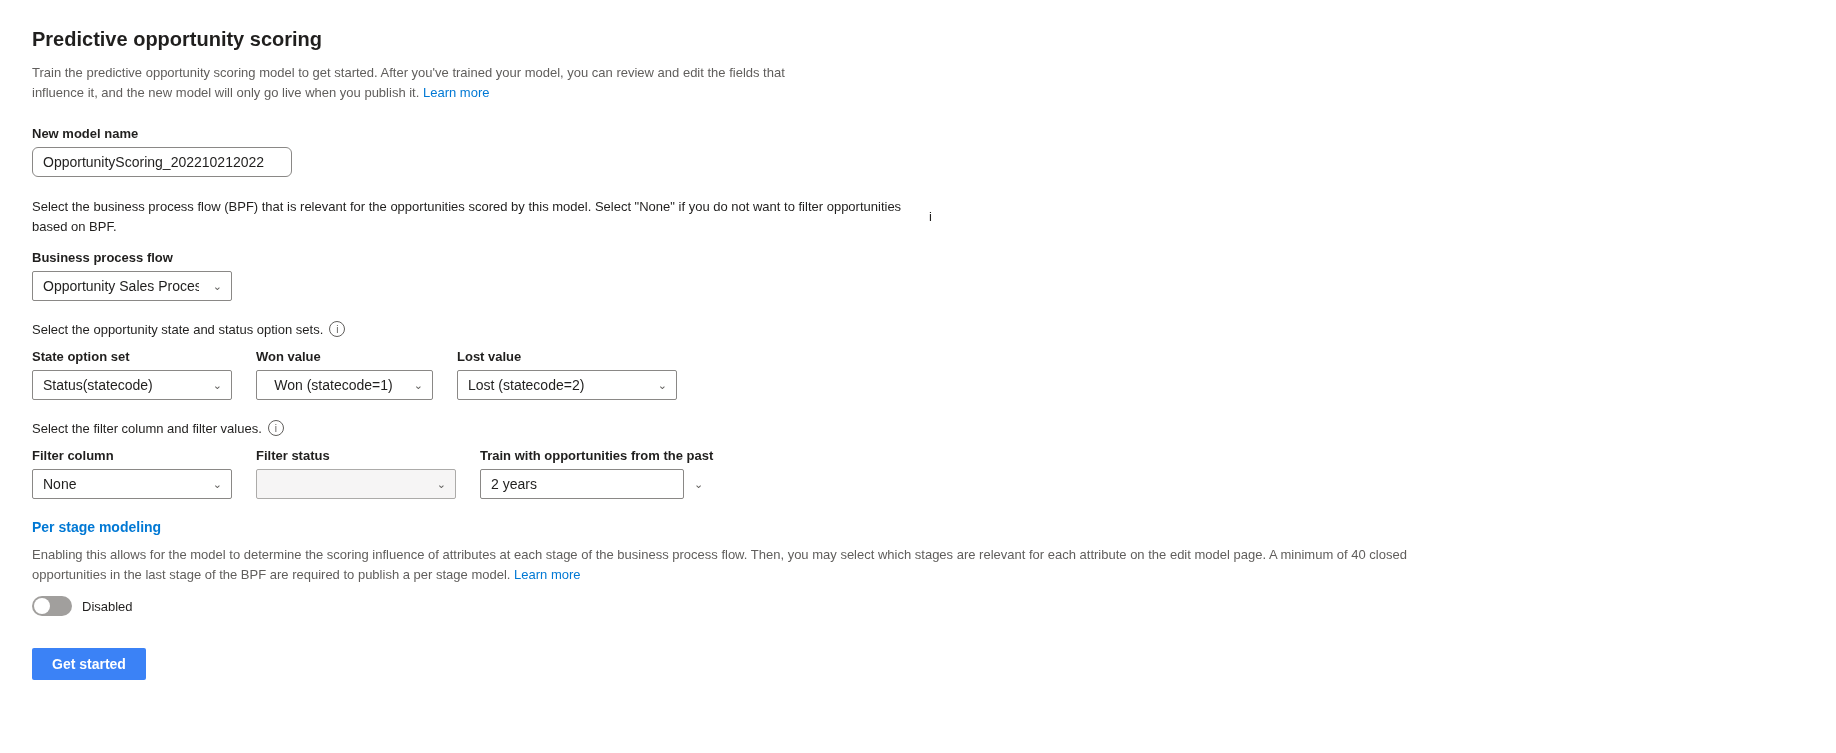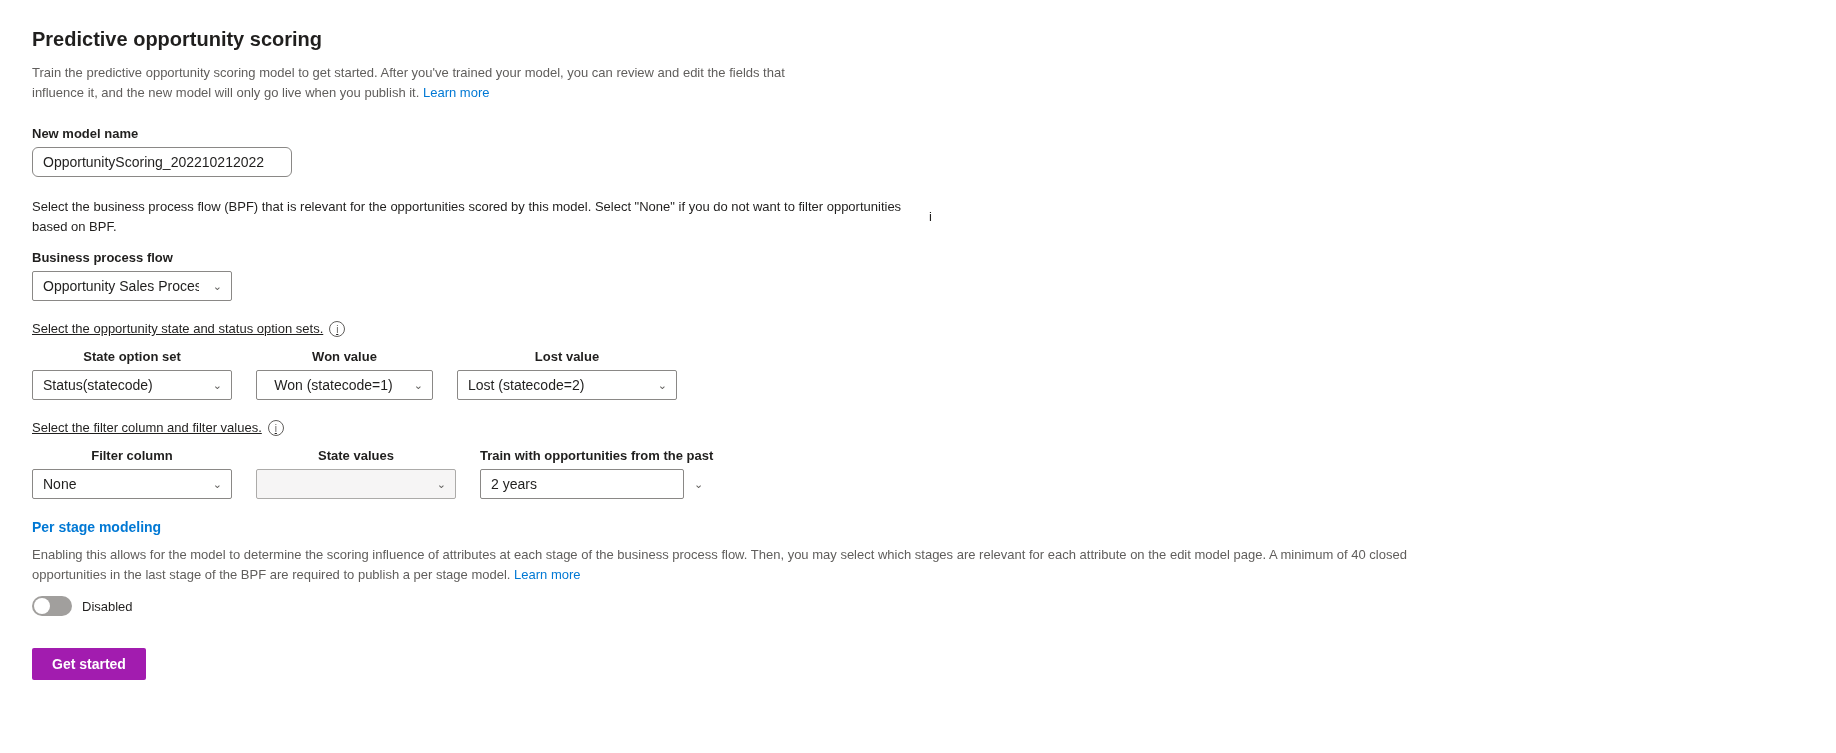--- a/index.html
+++ b/index.html
@@ -40,23 +40,22 @@
       font-weight: 600;
       color: #201f1e;
       margin-bottom: 6px;
       display: block;
     }
     .section-label {
       font-size: 13px;
       color: #201f1e;
       margin-bottom: 12px;
       display: flex;
-      align-items: flex-start;
+      align-items: flex-end;
       gap: 6px;
-      text-decoration: underline;
     }
     .section-label .info-icon {
       width: 16px;
       height: 16px;
       border: 1.5px solid #605e5c;
       border-radius: 50%;
       display: inline-flex;
       align-items: center;
       justify-content: center;
       font-size: 10px;
@@ -112,21 +111,20 @@
       gap: 24px;
       align-items: flex-end;
       margin-bottom: 4px;
     }
     .col-field {
       display: flex;
       flex-direction: column;
     }
     .col-field .field-label {
       margin-bottom: 6px;
-      text-align: center;
     }
     .state-select .select-wrapper select {
       width: 200px;
     }
     .won-select .select-wrapper select {
       width: 177px;
       text-align: center;
     }
     .lost-select .select-wrapper select {
       width: 220px;
@@ -200,21 +198,21 @@
       background: #0078d4;
     }
     .toggle input:checked + .toggle-slider:before {
       transform: translateX(20px);
     }
     .toggle-label {
       font-size: 13px;
       color: #201f1e;
     }
     .get-started-btn {
-      background: #a21caf;
+      background: #3b82f6;
       color: #ffffff;
       border: none;
       border-radius: 2px;
       padding: 8px 20px;
       font-size: 14px;
       font-weight: 600;
       cursor: pointer;
       margin-top: 8px;
     }
     .bpf-note {
@@ -310,21 +308,21 @@
     <div class="col-field filter-select">
       <label class="field-label">Filter column</label>
       <div class="select-wrapper">
         <select>
           <option>None</option>
         </select>
         <span class="chevron">⌄</span>
       </div>
     </div>
     <div class="col-field filter-values-select">
-      <label class="field-label">State values</label>
+      <label class="field-label">Filter status</label>
       <div class="select-wrapper">
         <select disabled="">
           <option></option>
         </select>
         <span class="chevron">⌄</span>
       </div>
     </div>
     <div class="col-field train-select">
       <label class="field-label">Train with opportunities from the past</label>
       <div class="select-wrapper">

